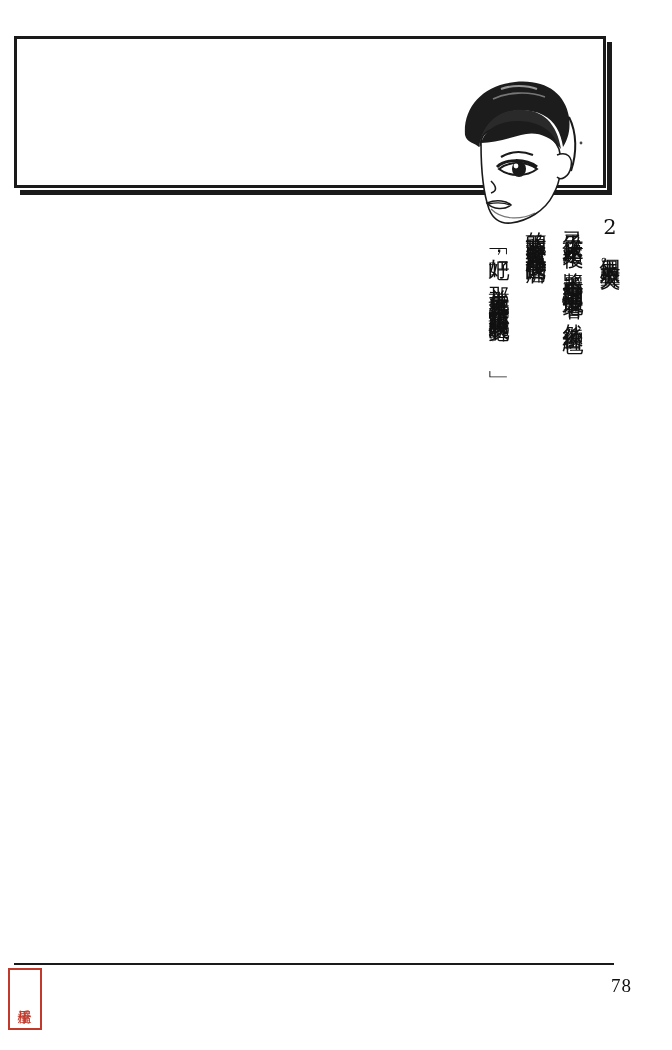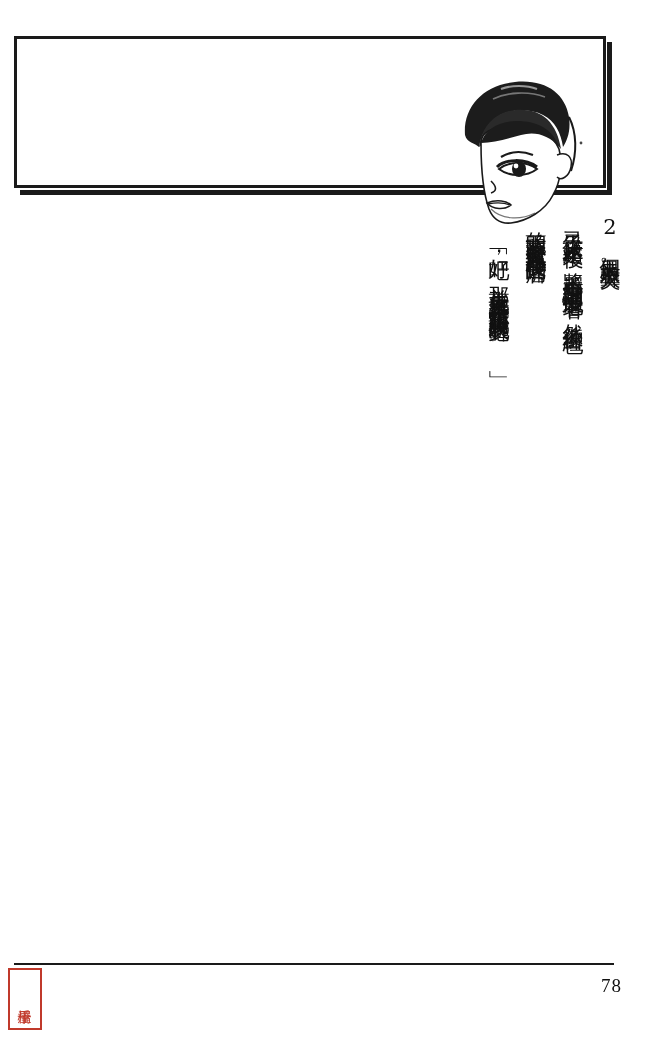--- a/index.html
+++ b/index.html
@@ -86,21 +86,21 @@
   .bottom-rule {
     position: absolute;
     left: 14px;
     top: 963px;
     width: 600px;
     height: 2px;
     background: #1a1a1a;
   }
   .page-number {
     position: absolute;
-    right: 50px;
+    right: 40px;
     top: 975px;
     font-family: "Liberation Serif", serif;
     font-size: 19px;
     color: #111111;
     letter-spacing: 1px;
   }
 
   
   .seal {
     position: absolute;

